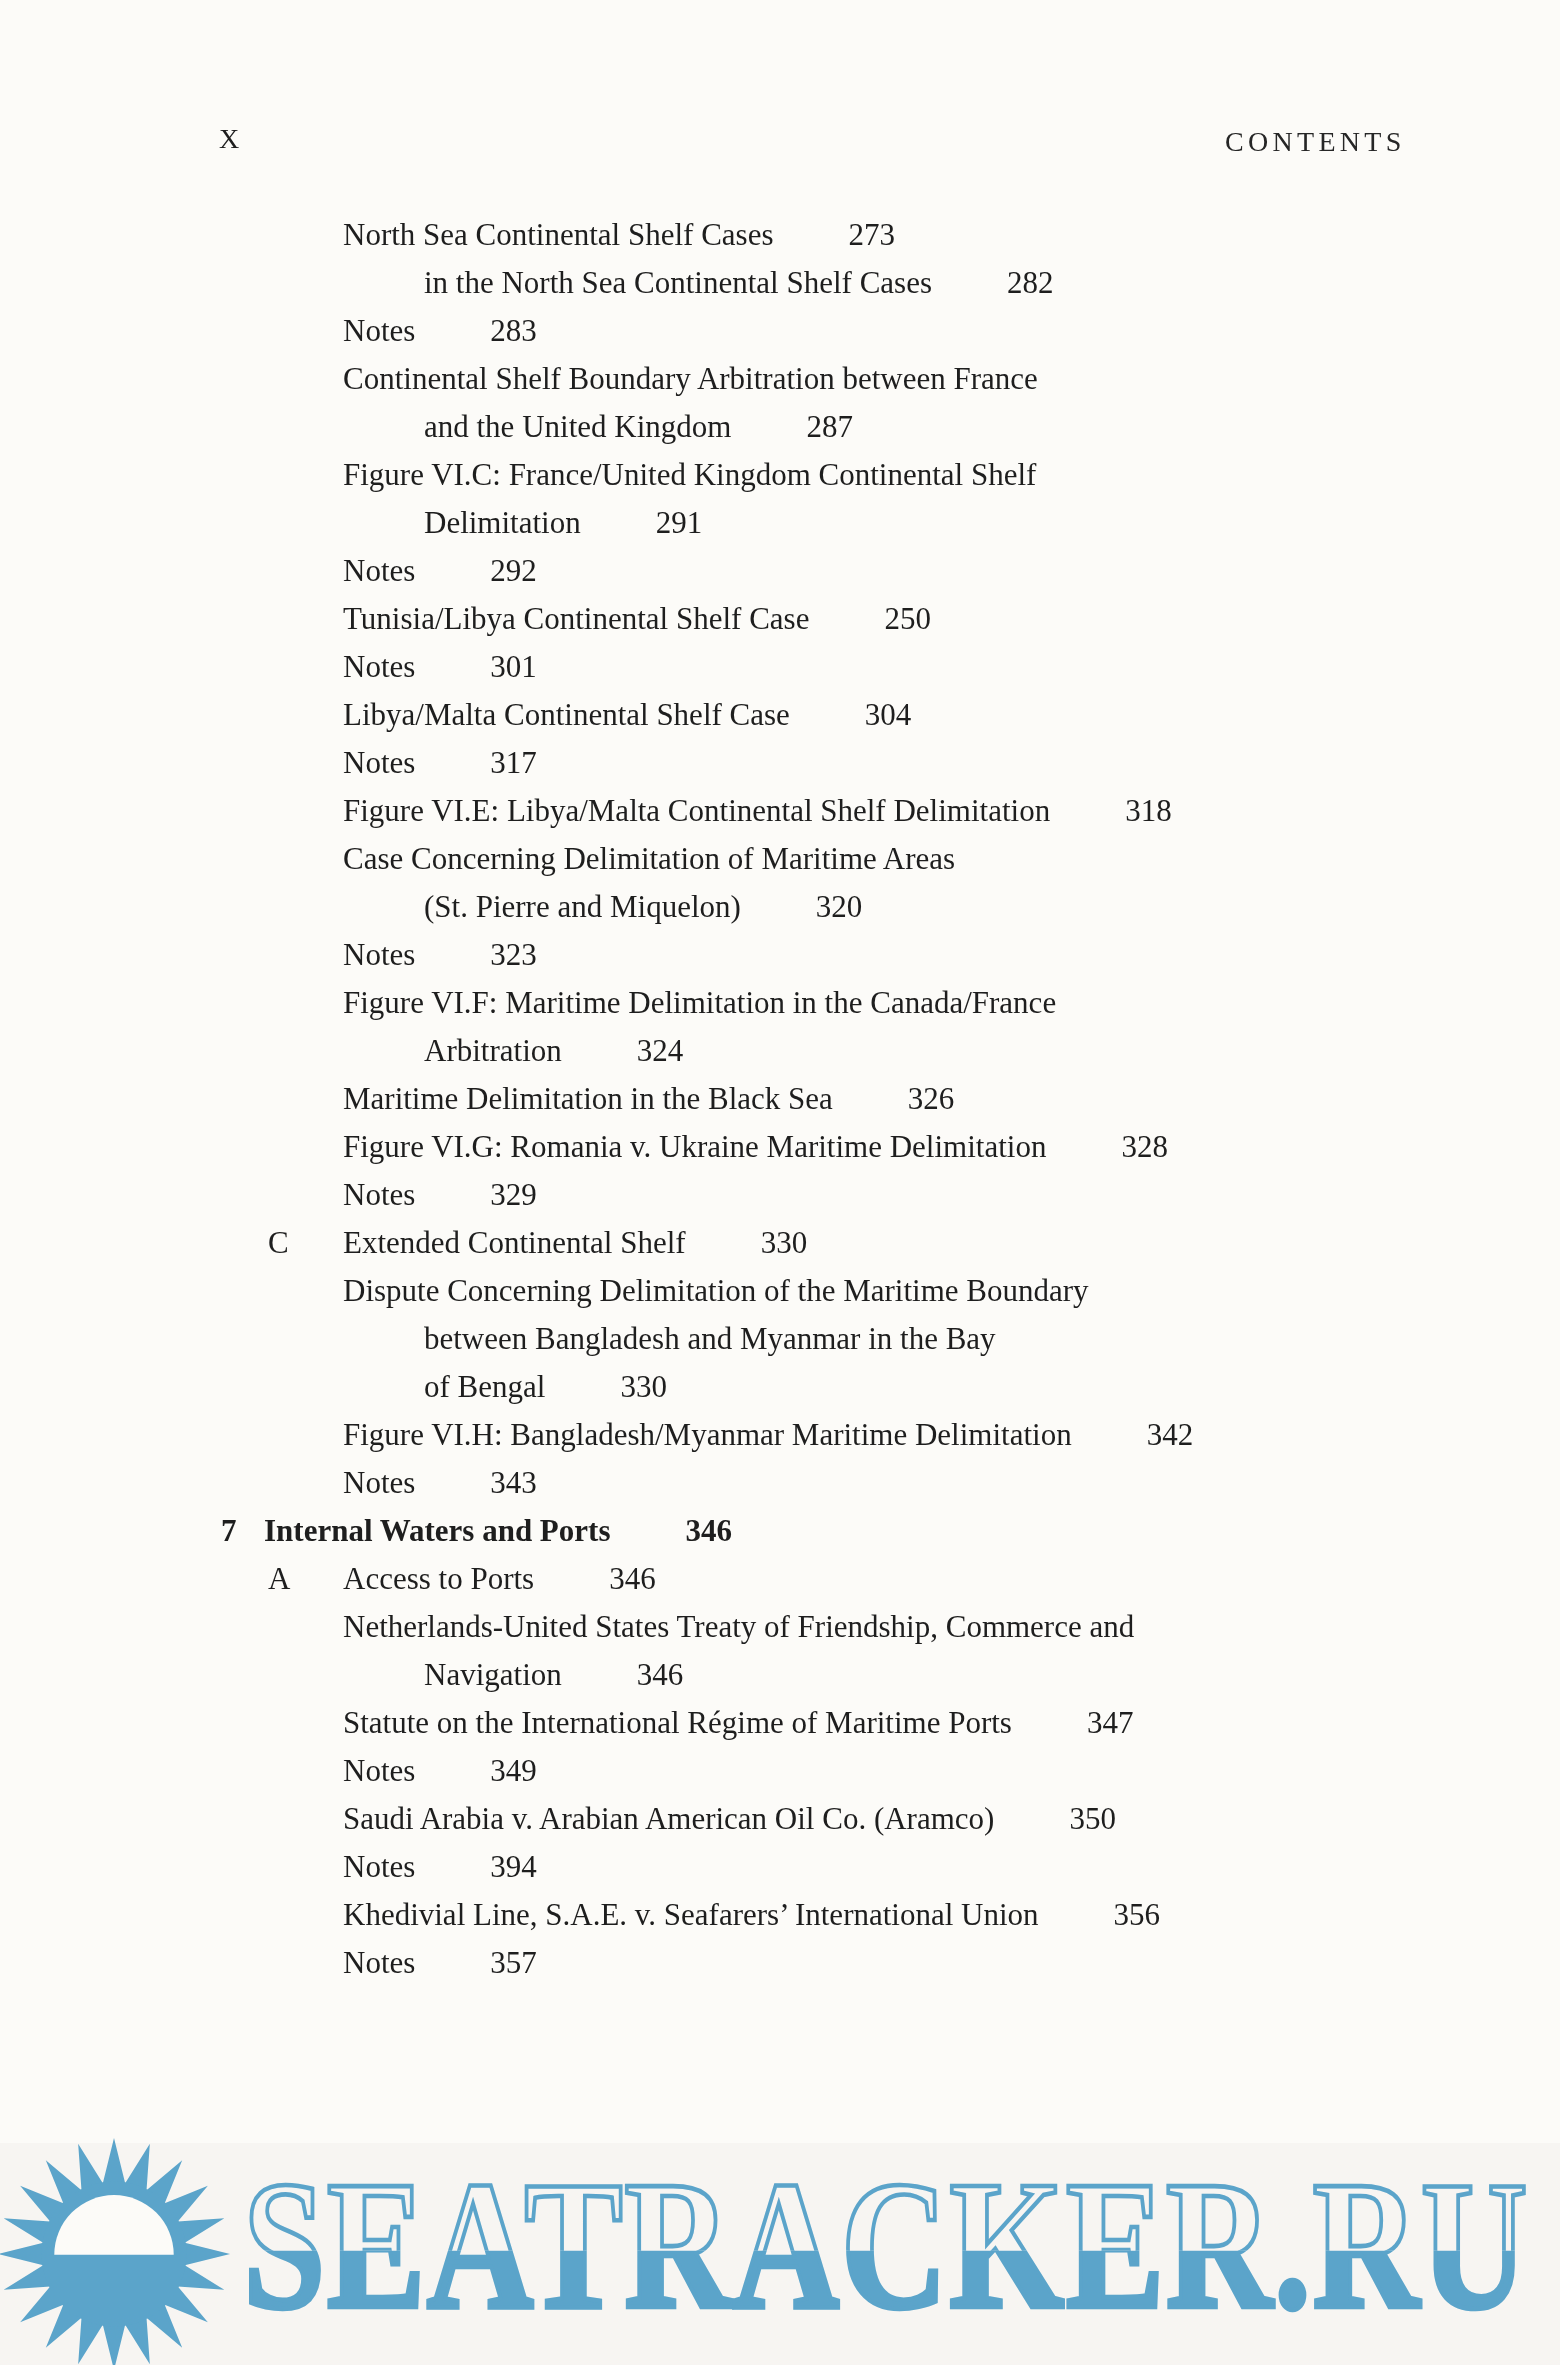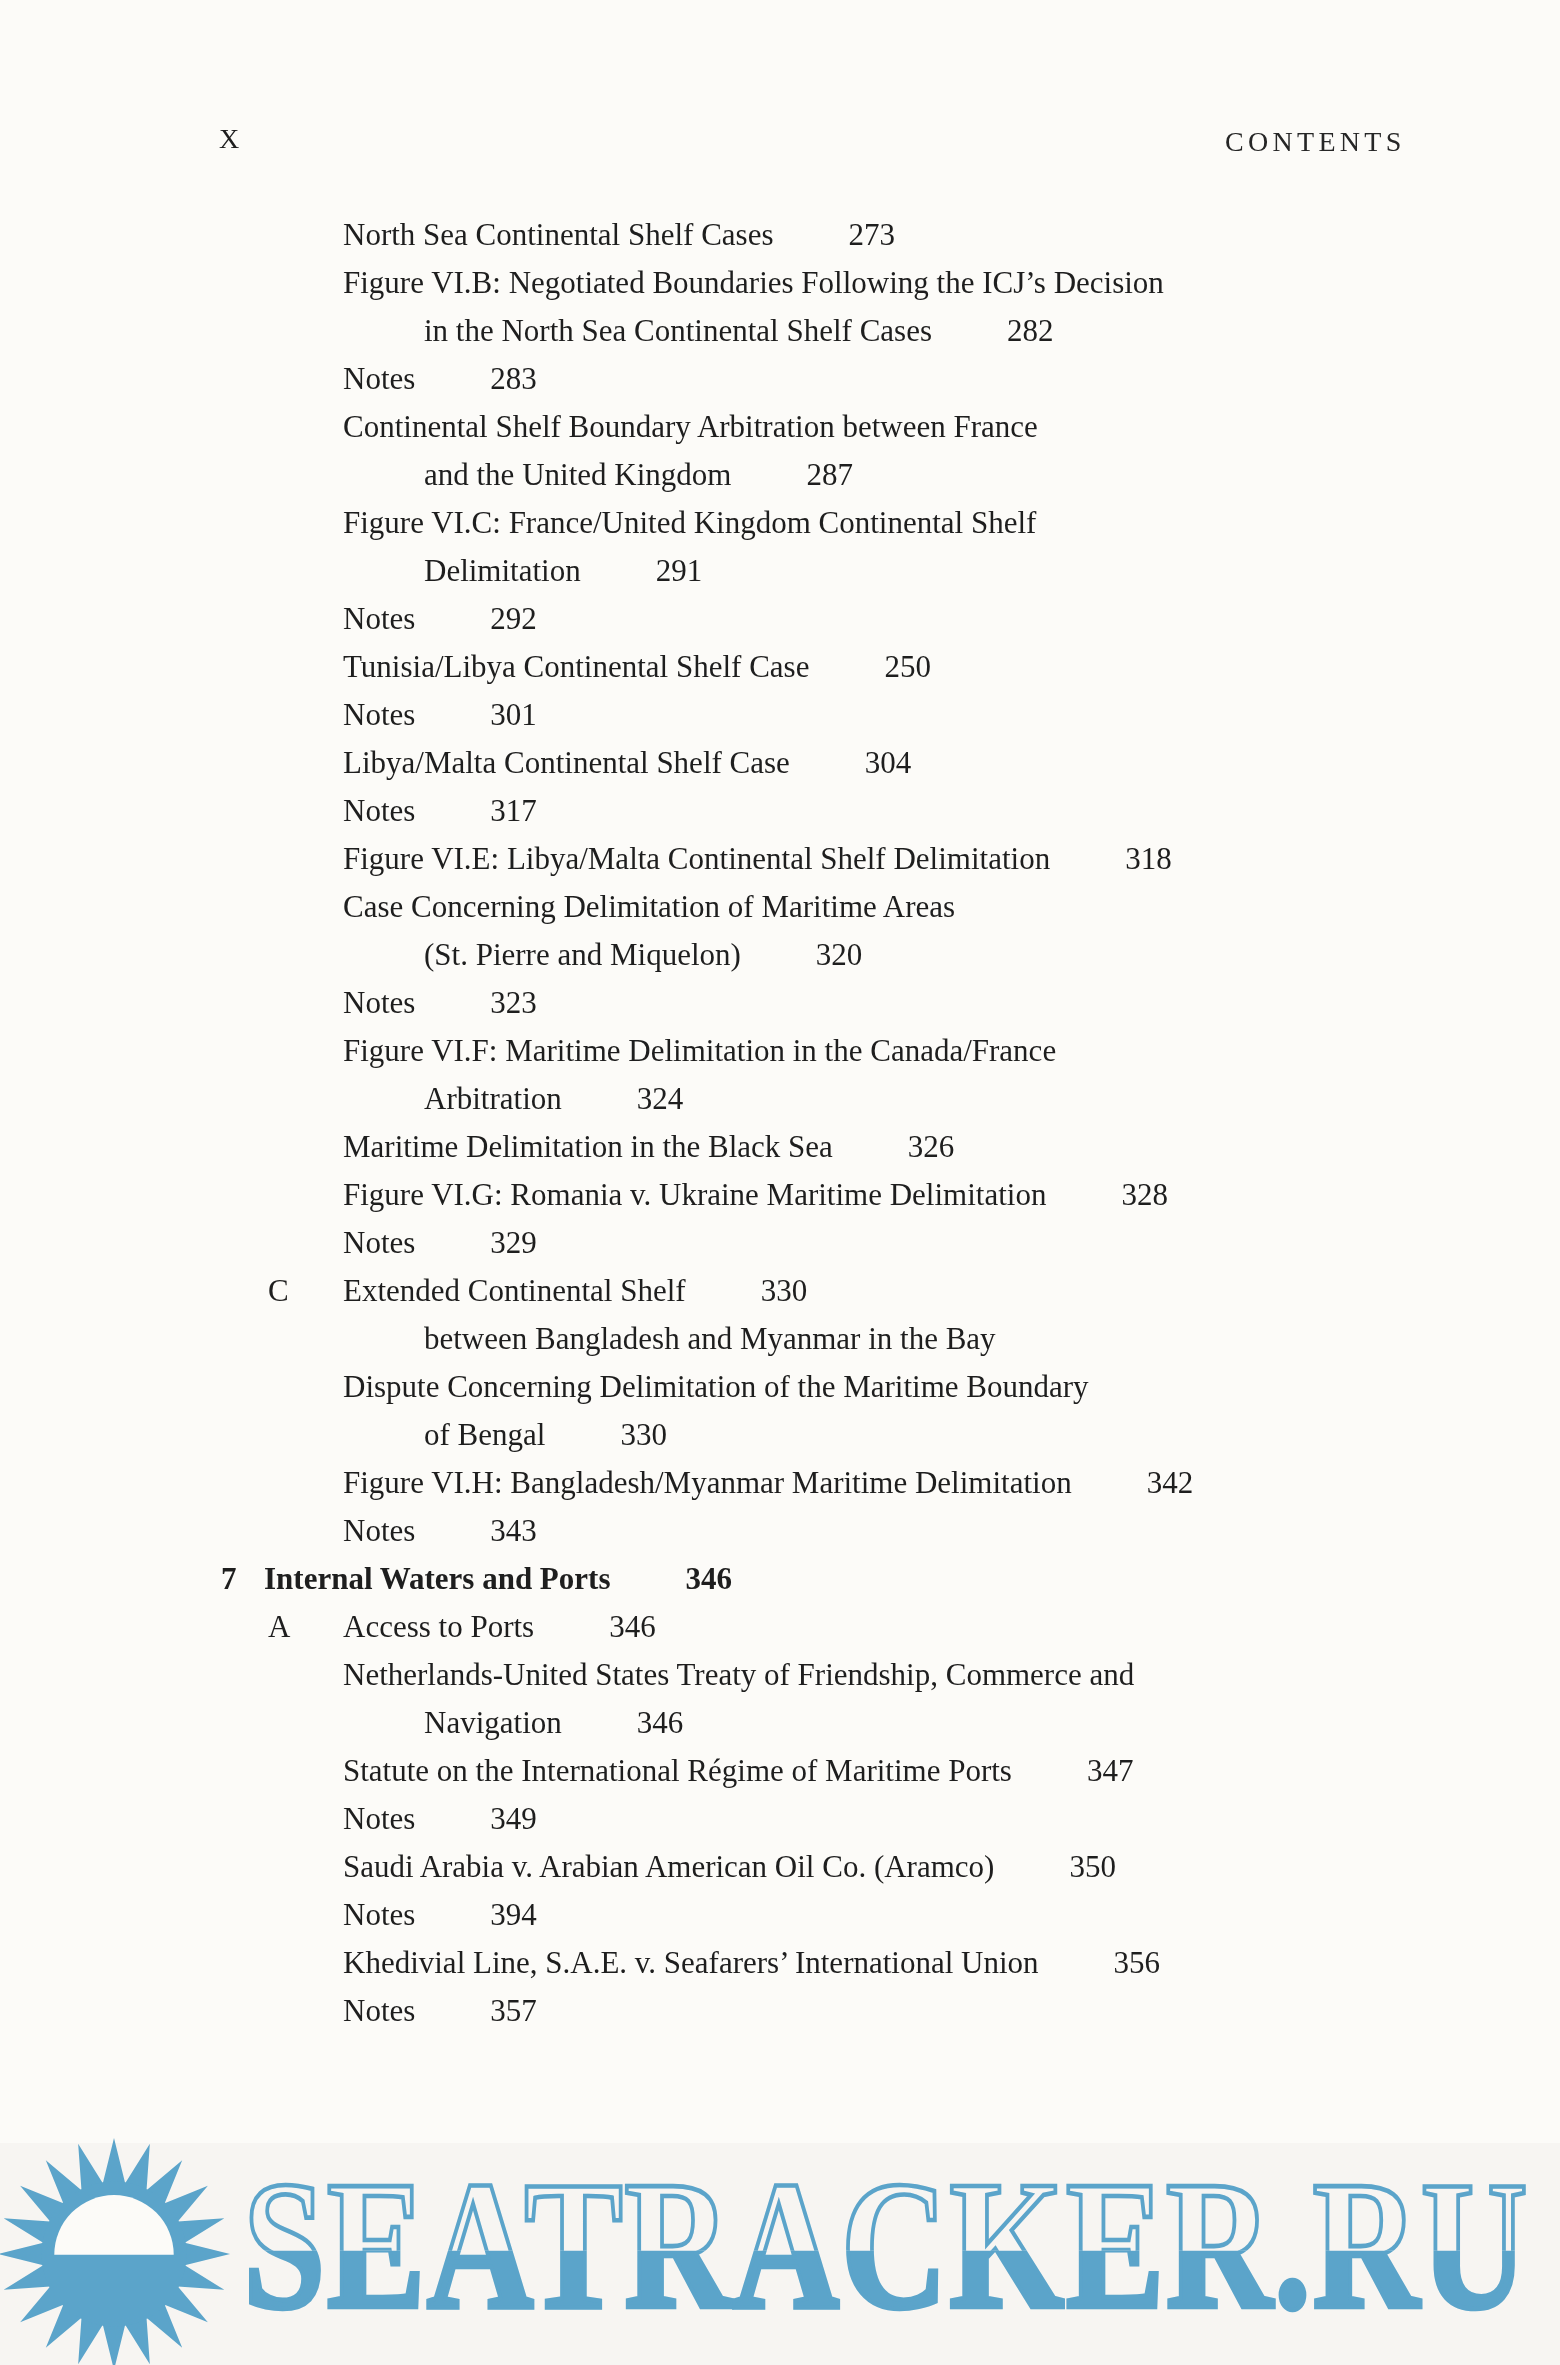--- a/index.html
+++ b/index.html
@@ -78,21 +78,20 @@
 </head>
 <body>
 
 <div class="page">
 
   <span class="folio">X</span>
   <span class="running-head">CONTENTS</span>
 
   <main class="toc" id="toc">
       <div class="line entry"><span class="txt">North Sea Continental Shelf Cases</span><span class="pg">273</span></div>
-      <div class="line entry"><span class="txt">Figure VI.B: Negotiated Boundaries Following the ICJ’s Decision</span></div>
       <div class="line cont"><span class="txt">in the North Sea Continental Shelf Cases</span><span class="pg">282</span></div>
       <div class="line entry"><span class="txt">Notes</span><span class="pg">283</span></div>
       <div class="line entry"><span class="txt">Continental Shelf Boundary Arbitration between France</span></div>
       <div class="line cont"><span class="txt">and the United Kingdom</span><span class="pg">287</span></div>
       <div class="line entry"><span class="txt">Figure VI.C: France/United Kingdom Continental Shelf</span></div>
       <div class="line cont"><span class="txt">Delimitation</span><span class="pg">291</span></div>
       <div class="line entry"><span class="txt">Notes</span><span class="pg">292</span></div>
       <div class="line entry"><span class="txt">Tunisia/Libya Continental Shelf Case</span><span class="pg">250</span></div>
       <div class="line entry"><span class="txt">Notes</span><span class="pg">301</span></div>
       <div class="line entry"><span class="txt">Libya/Malta Continental Shelf Case</span><span class="pg">304</span></div>
@@ -100,22 +99,22 @@
       <div class="line entry"><span class="txt">Figure VI.E: Libya/Malta Continental Shelf Delimitation</span><span class="pg">318</span></div>
       <div class="line entry"><span class="txt">Case Concerning Delimitation of Maritime Areas</span></div>
       <div class="line cont"><span class="txt">(St. Pierre and Miquelon)</span><span class="pg">320</span></div>
       <div class="line entry"><span class="txt">Notes</span><span class="pg">323</span></div>
       <div class="line entry"><span class="txt">Figure VI.F: Maritime Delimitation in the Canada/France</span></div>
       <div class="line cont"><span class="txt">Arbitration</span><span class="pg">324</span></div>
       <div class="line entry"><span class="txt">Maritime Delimitation in the Black Sea</span><span class="pg">326</span></div>
       <div class="line entry"><span class="txt">Figure VI.G: Romania v. Ukraine Maritime Delimitation</span><span class="pg">328</span></div>
       <div class="line entry"><span class="txt">Notes</span><span class="pg">329</span></div>
       <div class="line section"><span class="letter">C</span><span class="txt">Extended Continental Shelf</span><span class="pg">330</span></div>
+      <div class="line entry"><span class="txt">Dispute Concerning Delimitation of the Maritime Boundary</span></div>
       <div class="line cont"><span class="txt">between Bangladesh and Myanmar in the Bay</span></div>
-      <div class="line entry"><span class="txt">Dispute Concerning Delimitation of the Maritime Boundary</span></div>
       <div class="line cont"><span class="txt">of Bengal</span><span class="pg">330</span></div>
       <div class="line entry"><span class="txt">Figure VI.H: Bangladesh/Myanmar Maritime Delimitation</span><span class="pg">342</span></div>
       <div class="line entry"><span class="txt">Notes</span><span class="pg">343</span></div>
       <div class="line chapter"><span class="num">7</span><span class="txt">Internal Waters and Ports</span><span class="pg">346</span></div>
       <div class="line section"><span class="letter">A</span><span class="txt">Access to Ports</span><span class="pg">346</span></div>
       <div class="line entry"><span class="txt">Netherlands-United States Treaty of Friendship, Commerce and</span></div>
       <div class="line cont"><span class="txt">Navigation</span><span class="pg">346</span></div>
       <div class="line entry"><span class="txt">Statute on the International Régime of Maritime Ports</span><span class="pg">347</span></div>
       <div class="line entry"><span class="txt">Notes</span><span class="pg">349</span></div>
       <div class="line entry"><span class="txt">Saudi Arabia v. Arabian American Oil Co. (Aramco)</span><span class="pg">350</span></div>

